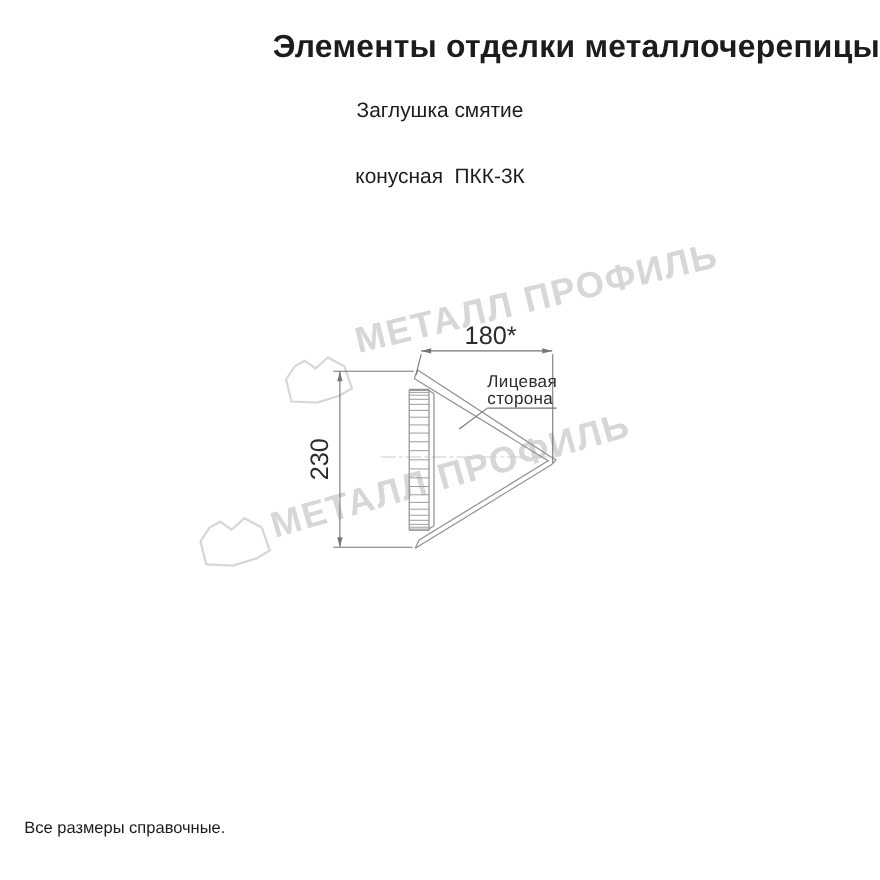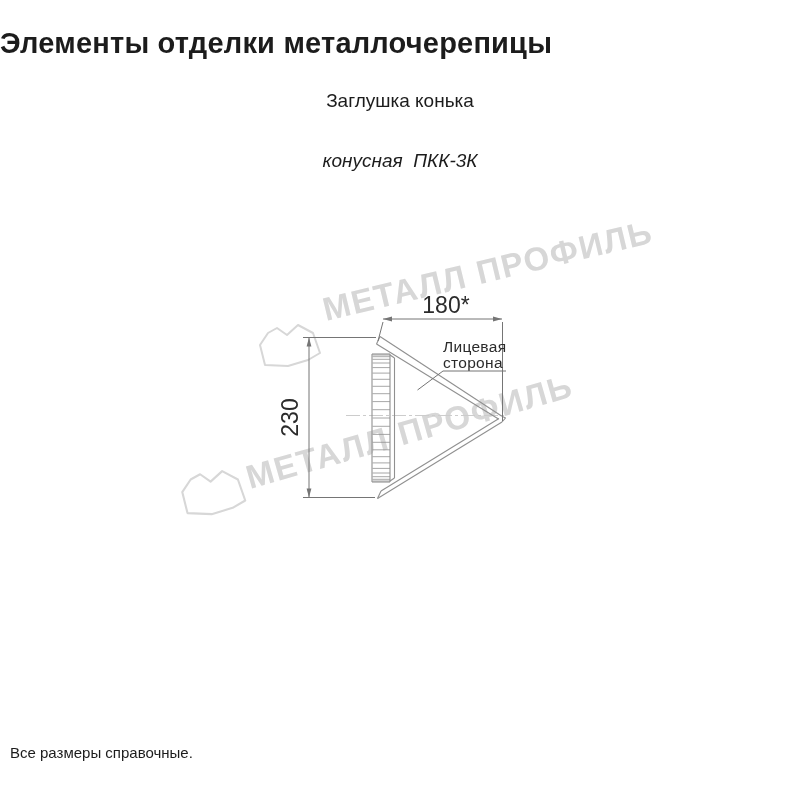--- a/index.html
+++ b/index.html
@@ -2,52 +2,52 @@
 <html style="--text: #1c1c1c; --line: #909090; --dim: #757575; --dim-text: #2b2b2b; --centerline: #cccccc; --watermark: #d7d7d7;"><head>
 <meta charset="utf-8">
 <style>
   html,body{margin:0;padding:0;}
   body{
     width:800px;height:800px;position:relative;background:#ffffff;
     font-family:"Liberation Sans", sans-serif;color:var(--text,#1c1c1c);
     overflow:hidden;
   }
   .title{
-    position:absolute;top:27px;left:0;width:800px;text-align:left;
+    position:absolute;top:27px;left:0;width:800px;text-align:right;
     font-size:29px;font-weight:700;letter-spacing:0.2px;
   }
   .product{
     position:absolute;top:90px;left:0;width:800px;text-align:center;
     font-size:19px;line-height:22px;font-weight:400;
   }
   .product-variant{
     position:absolute;top:150px;left:0;width:800px;text-align:center;
-    font-size:19px;font-weight:400;white-space:pre;font-style:italic;
+    font-size:19px;font-weight:400;white-space:pre;
   }
   .notes{
-    position:absolute;left:10px;top:743px;font-size:15px;line-height:19px;
+    position:absolute;left:22px;top:743px;font-size:15px;line-height:19px;
   }
   svg{position:absolute;left:0;top:0;}
   .wm-text{fill:var(--watermark,#d7d7d7);font-size:33px;font-weight:700;letter-spacing:1.5px;}
   .wm-logo{stroke:var(--watermark,#d7d7d7);fill:none;stroke-width:2;stroke-linejoin:round;}
   .shape{stroke:var(--line,#909090);fill:none;stroke-width:1.1;stroke-linejoin:round;}
   .rib{stroke:var(--line,#909090);stroke-width:0.8;}
   .dim{stroke:var(--dim,#757575);fill:none;stroke-width:1;}
   .arrow{fill:var(--dim,#757575);stroke:none;}
   .dim-text{fill:var(--dim-text,#2b2b2b);font-size:23px;}
   .center{stroke:var(--centerline,#cccccc);stroke-width:1;}
   .label{fill:var(--dim-text,#2b2b2b);font-size:15.5px;letter-spacing:0.3px;}
 </style>
 </head>
 <body>
 
 <div class="title">Элементы отделки металлочерепицы</div>
 
 <div class="product">
-  <div>Заглушка конька</div>
+  <div>Заглушка смятие</div>
 </div>
 <div class="product-variant">конусная  ПКК-3К</div>
 
 <svg width="800" height="800" viewBox="0 0 800 800">
 
   <g>
     <path class="wm-logo" transform="translate(255,303)" d="M13,30 L5,42 L10,62 L33,63 L53,57 L65,50 L58,30 L43,22 L32,32 L22,25 Z"></path>
     <text class="wm-text" transform="translate(326,321) rotate(-13.5)">МЕТАЛЛ ПРОФИЛЬ</text>
   </g>
 

